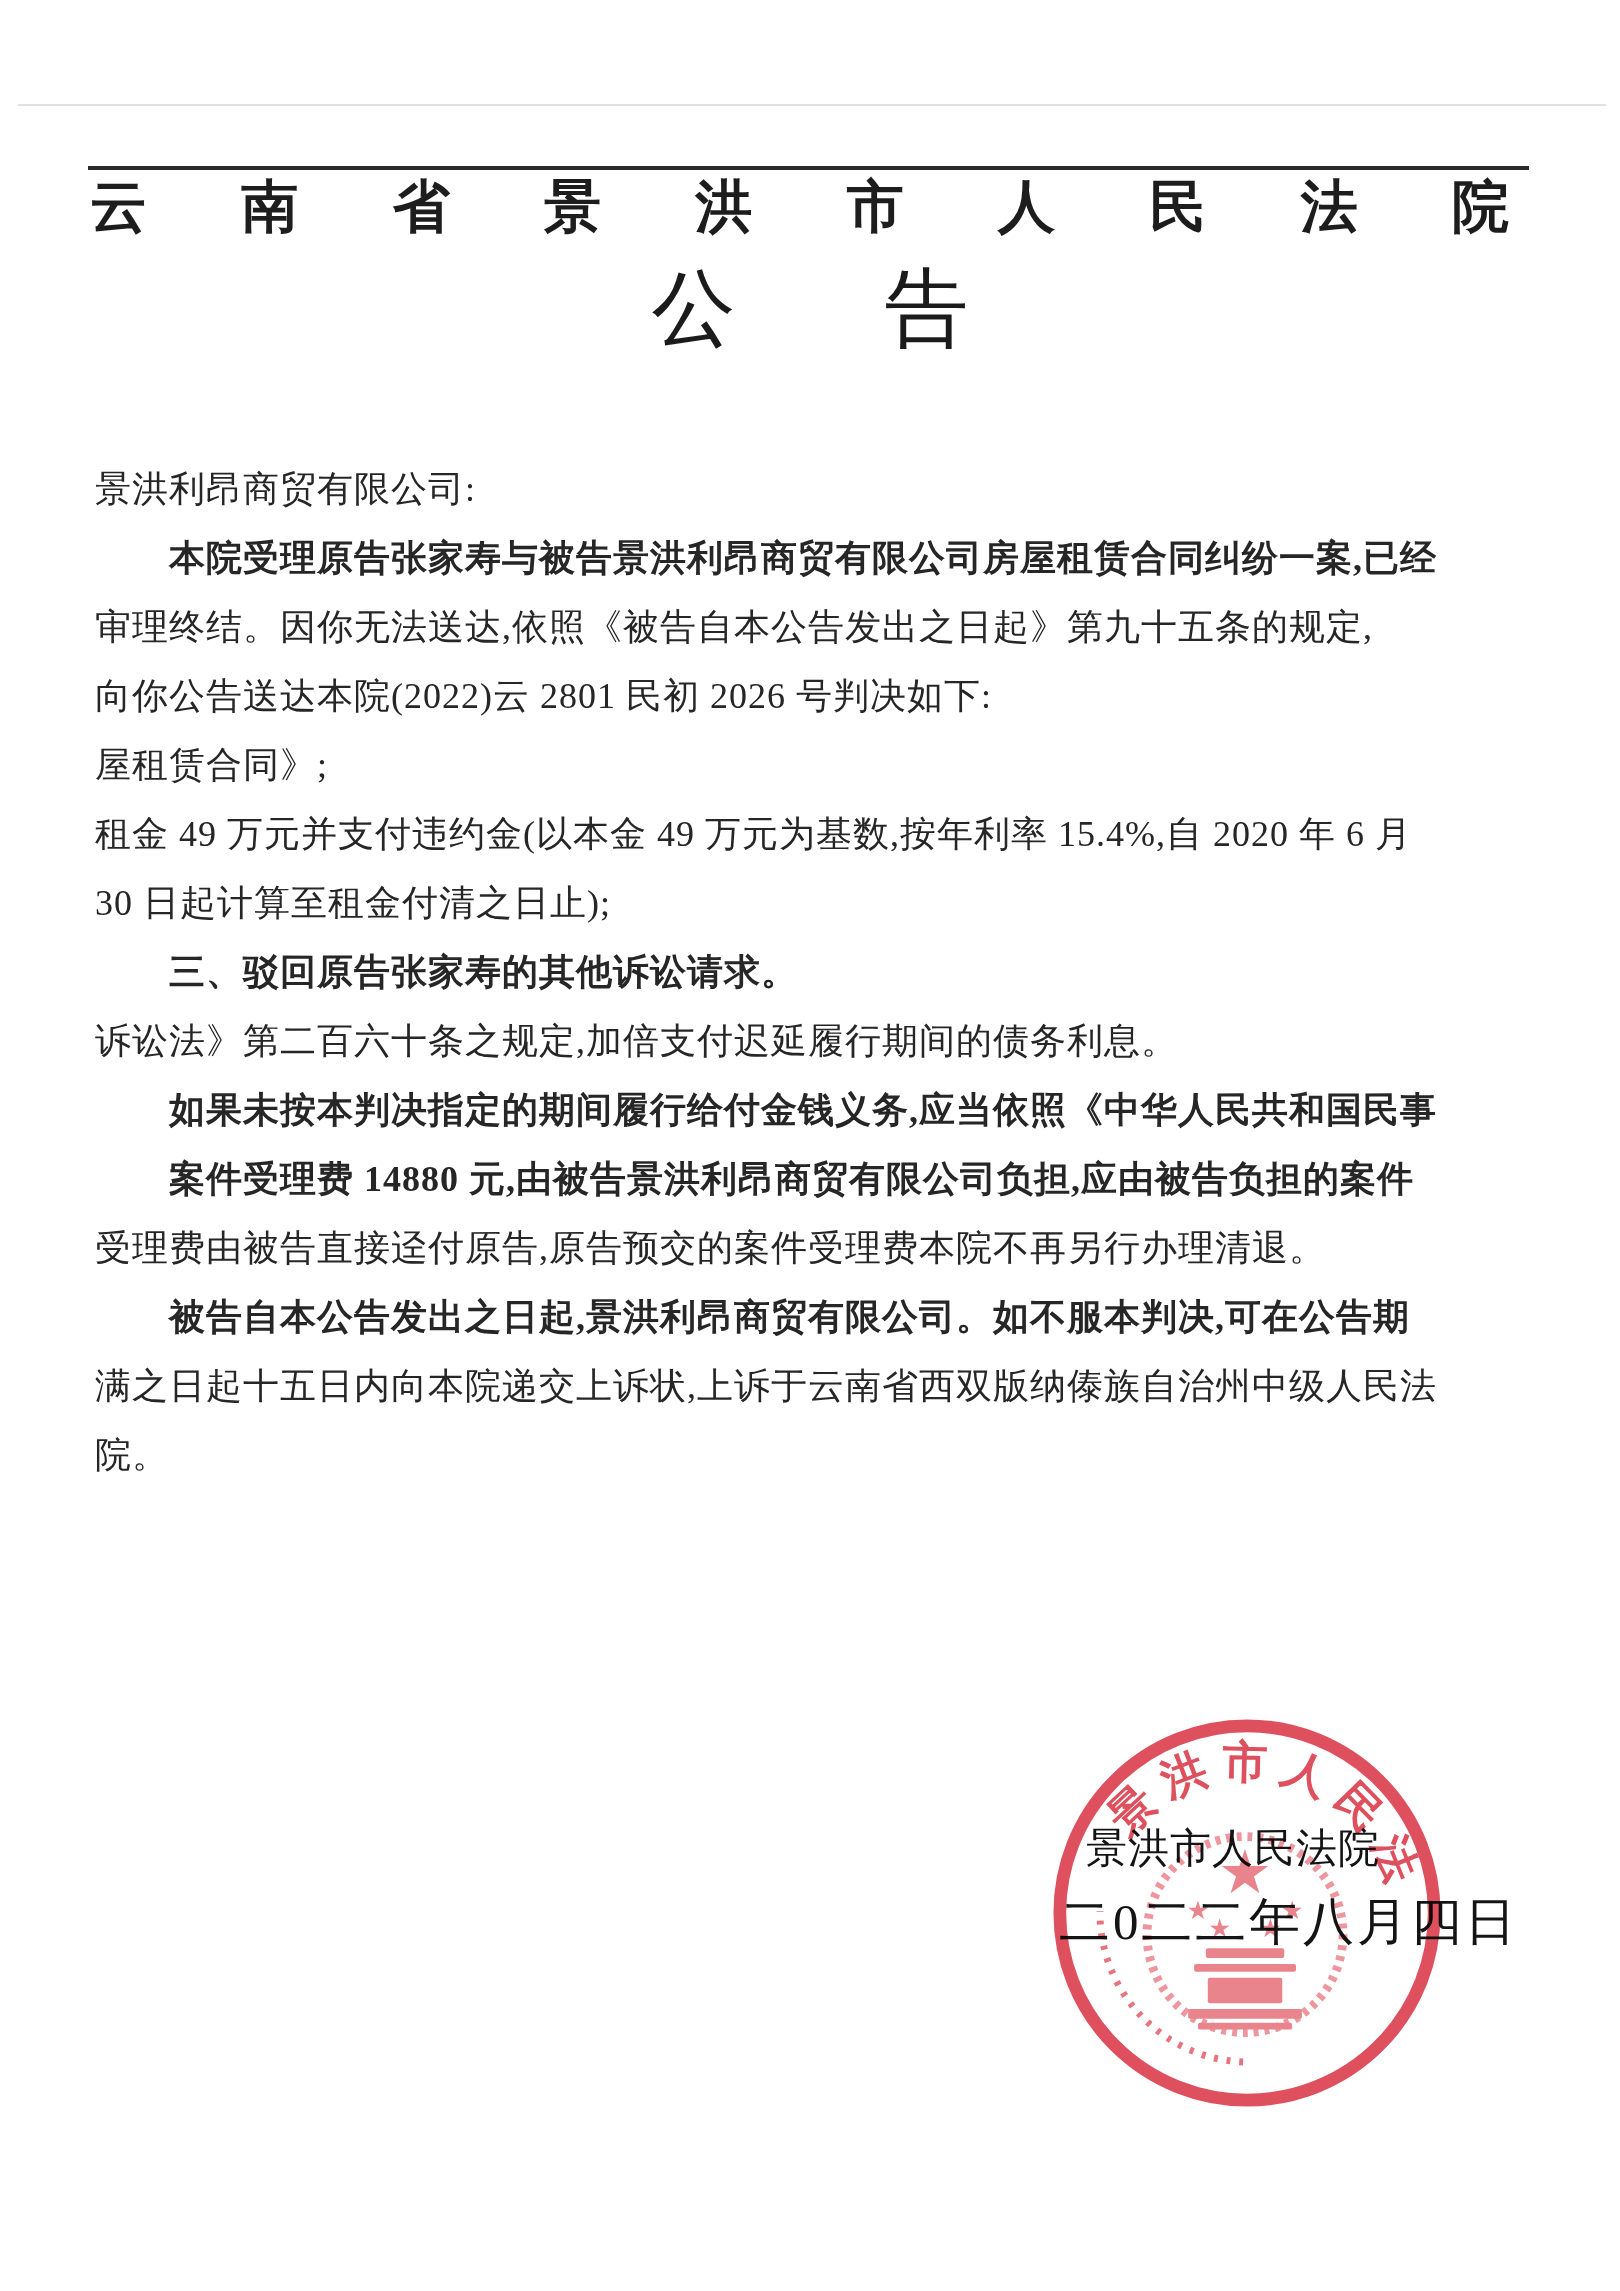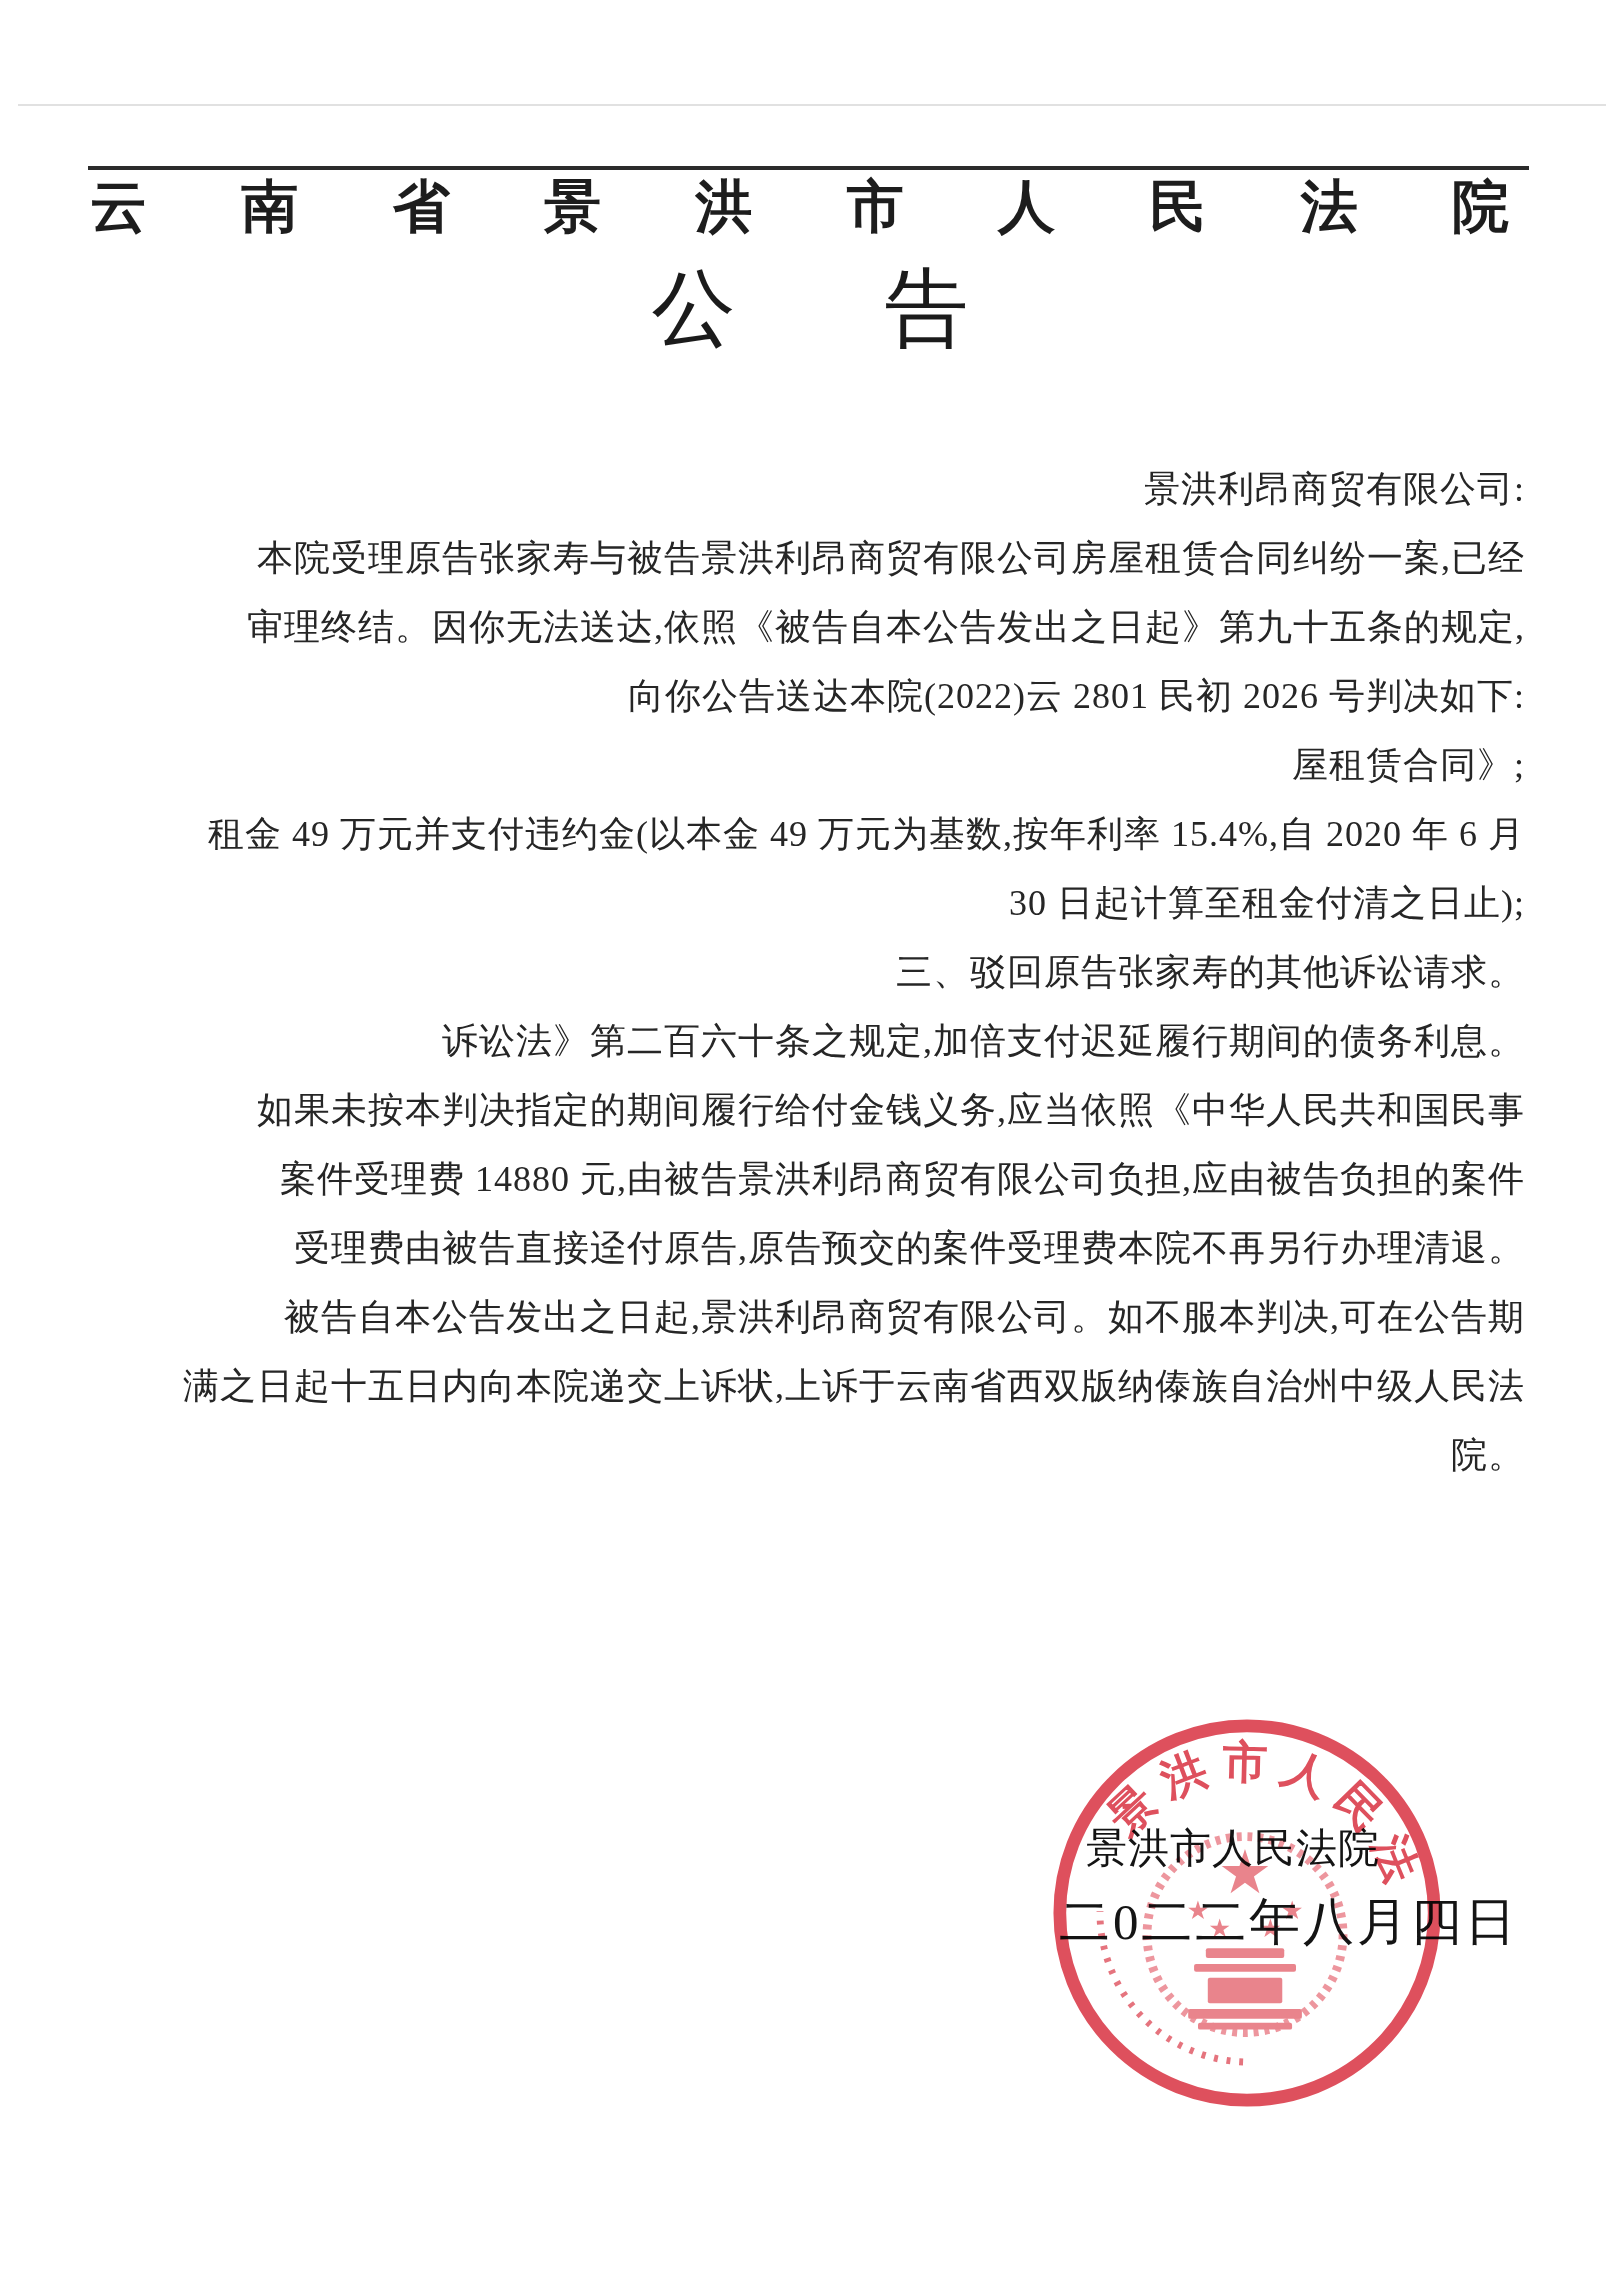--- a/index.html
+++ b/index.html
@@ -31,22 +31,22 @@
   .notice-title{
     position:absolute;left:0;top:263px;width:1620px;
     display:flex;justify-content:center;gap:149px;
     font-size:84px;font-weight:400;color:#1b1b1b;
     line-height:1.1;
   }
   .doc-body{
     position:absolute;left:95px;top:455px;width:1430px;
     font-size:36px;line-height:69px;color:#262626;
   }
-  .bline{white-space:nowrap;letter-spacing:1px;text-align:right;}
-  .bline.indent{padding-left:74px;}
+  .bline{white-space:nowrap;letter-spacing:1px;}
+  .bline.indent{padding-left:74px;font-weight:bold;}
   .signature{position:absolute;left:0;top:0;width:1620px;height:2292px;pointer-events:none;}
   .sig-court{
     position:absolute;left:1086px;top:1821px;
     font-size:41px;letter-spacing:1px;color:#141414;white-space:nowrap;
   }
   .sig-date{
     position:absolute;left:1059px;top:1888px;
     font-size:51px;letter-spacing:2.9px;color:#141414;white-space:nowrap;
   }
   .seal{

